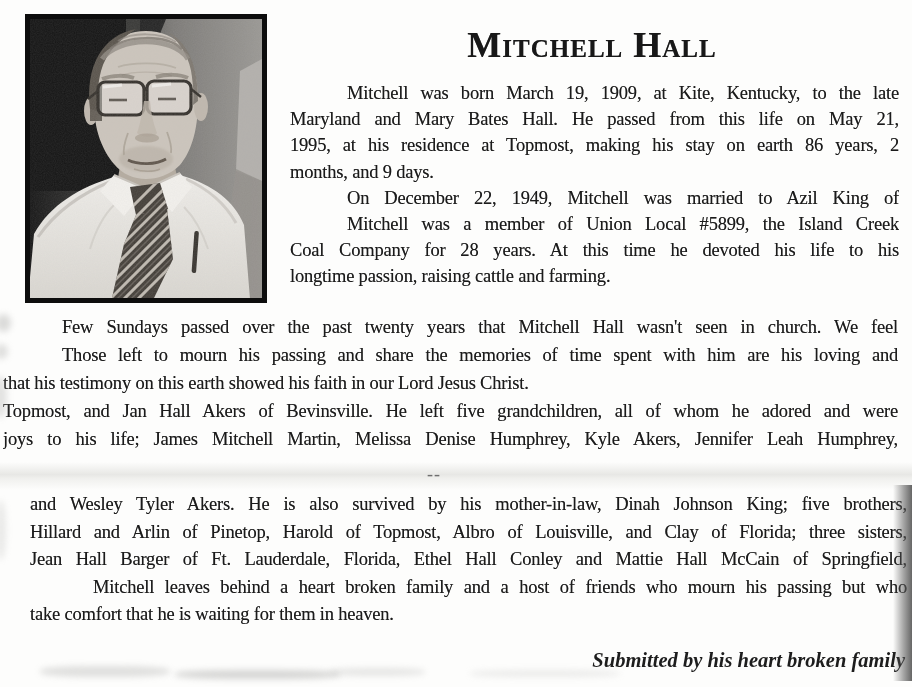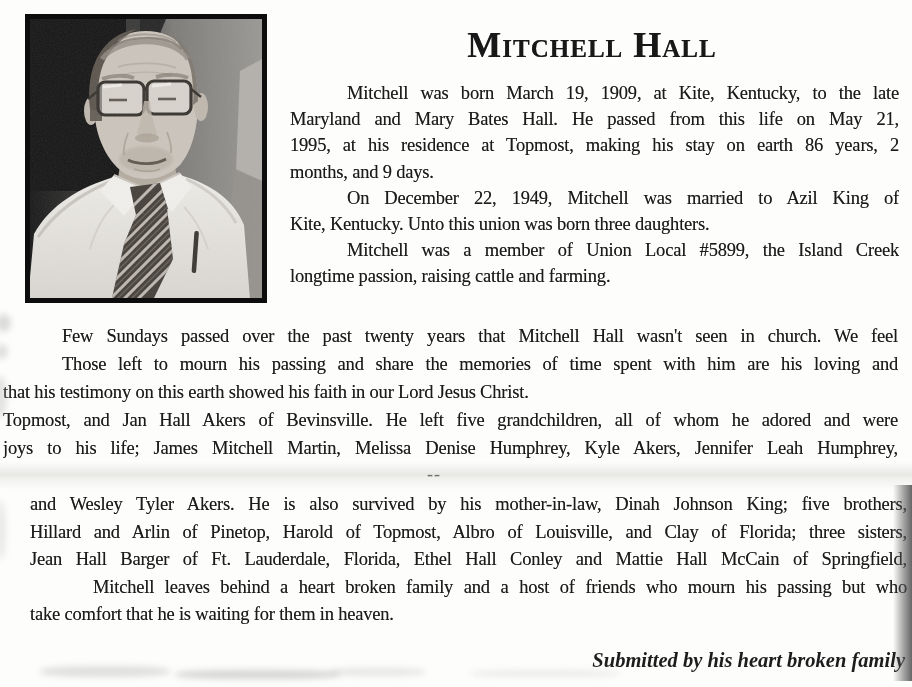--- a/index.html
+++ b/index.html
@@ -29,21 +29,21 @@
     color:#181818;
     text-shadow:0 0 .5px rgba(0,0,0,.6);
   }
   
   .lines{position:absolute;font-size:18.5px;letter-spacing:-0.2px;
          text-shadow:0 0 .45px rgba(20,20,20,.55);}
   .lines .line{text-align:justify;text-align-last:justify;overflow:hidden;}
   .lines .line.no-just{text-align-last:left;}
   .col-right{left:290px;top:80px;width:609px;line-height:26.2px;}
   .col-right .indent{text-indent:57px;}
-  .full-top{left:3px;top:322px;width:895px;line-height:28px;}
+  .full-top{left:3px;top:313px;width:895px;line-height:28px;}
   .full-top .indent{text-indent:59px;}
   .full-bottom{left:30px;top:491px;width:877px;line-height:27.5px;}
   .full-bottom .indent{text-indent:63px;}
   .signature{
     position:absolute;right:7px;top:649px;width:500px;
     text-align:right;
     font-size:20.5px;font-style:italic;font-weight:bold;
     letter-spacing:0;
     color:#1d1d1d;
   }
@@ -196,22 +196,22 @@
   </div>
 
   <h1 class="title">Mitchell Hall</h1>
 
   <div class="lines col-right">
       <div class="line indent">Mitchell was born March 19, 1909, at Kite, Kentucky, to the late</div>
       <div class="line">Maryland and Mary Bates Hall. He passed from this life on May 21,</div>
       <div class="line">1995, at his residence at Topmost, making his stay on earth 86 years, 2</div>
       <div class="line no-just">months, and 9 days.</div>
       <div class="line indent">On December 22, 1949, Mitchell was married to Azil King of</div>
-      <div class="line no-just">Kite, Kentucky. Unto this union was born three daughters.</div>
       <div class="line indent">Mitchell was a member of Union Local #5899, the Island Creek</div>
+      <div class="line">Coal Company for 28 years. At this time he devoted his life to his</div>
       <div class="line no-just">longtime passion, raising cattle and farming.</div>
     </div>
 
   <div class="lines full-top">
       <div class="line indent">Few Sundays passed over the past twenty years that Mitchell Hall wasn't seen in church. We feel</div>
       <div class="line indent">Those left to mourn his passing and share the memories of time spent with him are his loving and</div>
       <div class="line no-just">that his testimony on this earth showed his faith in our Lord Jesus Christ.</div>
       <div class="line">Topmost, and Jan Hall Akers of Bevinsville. He left five grandchildren, all of whom he adored and were</div>
       <div class="line">joys to his life; James Mitchell Martin, Melissa Denise Humphrey, Kyle Akers, Jennifer Leah Humphrey,</div>
     </div>

